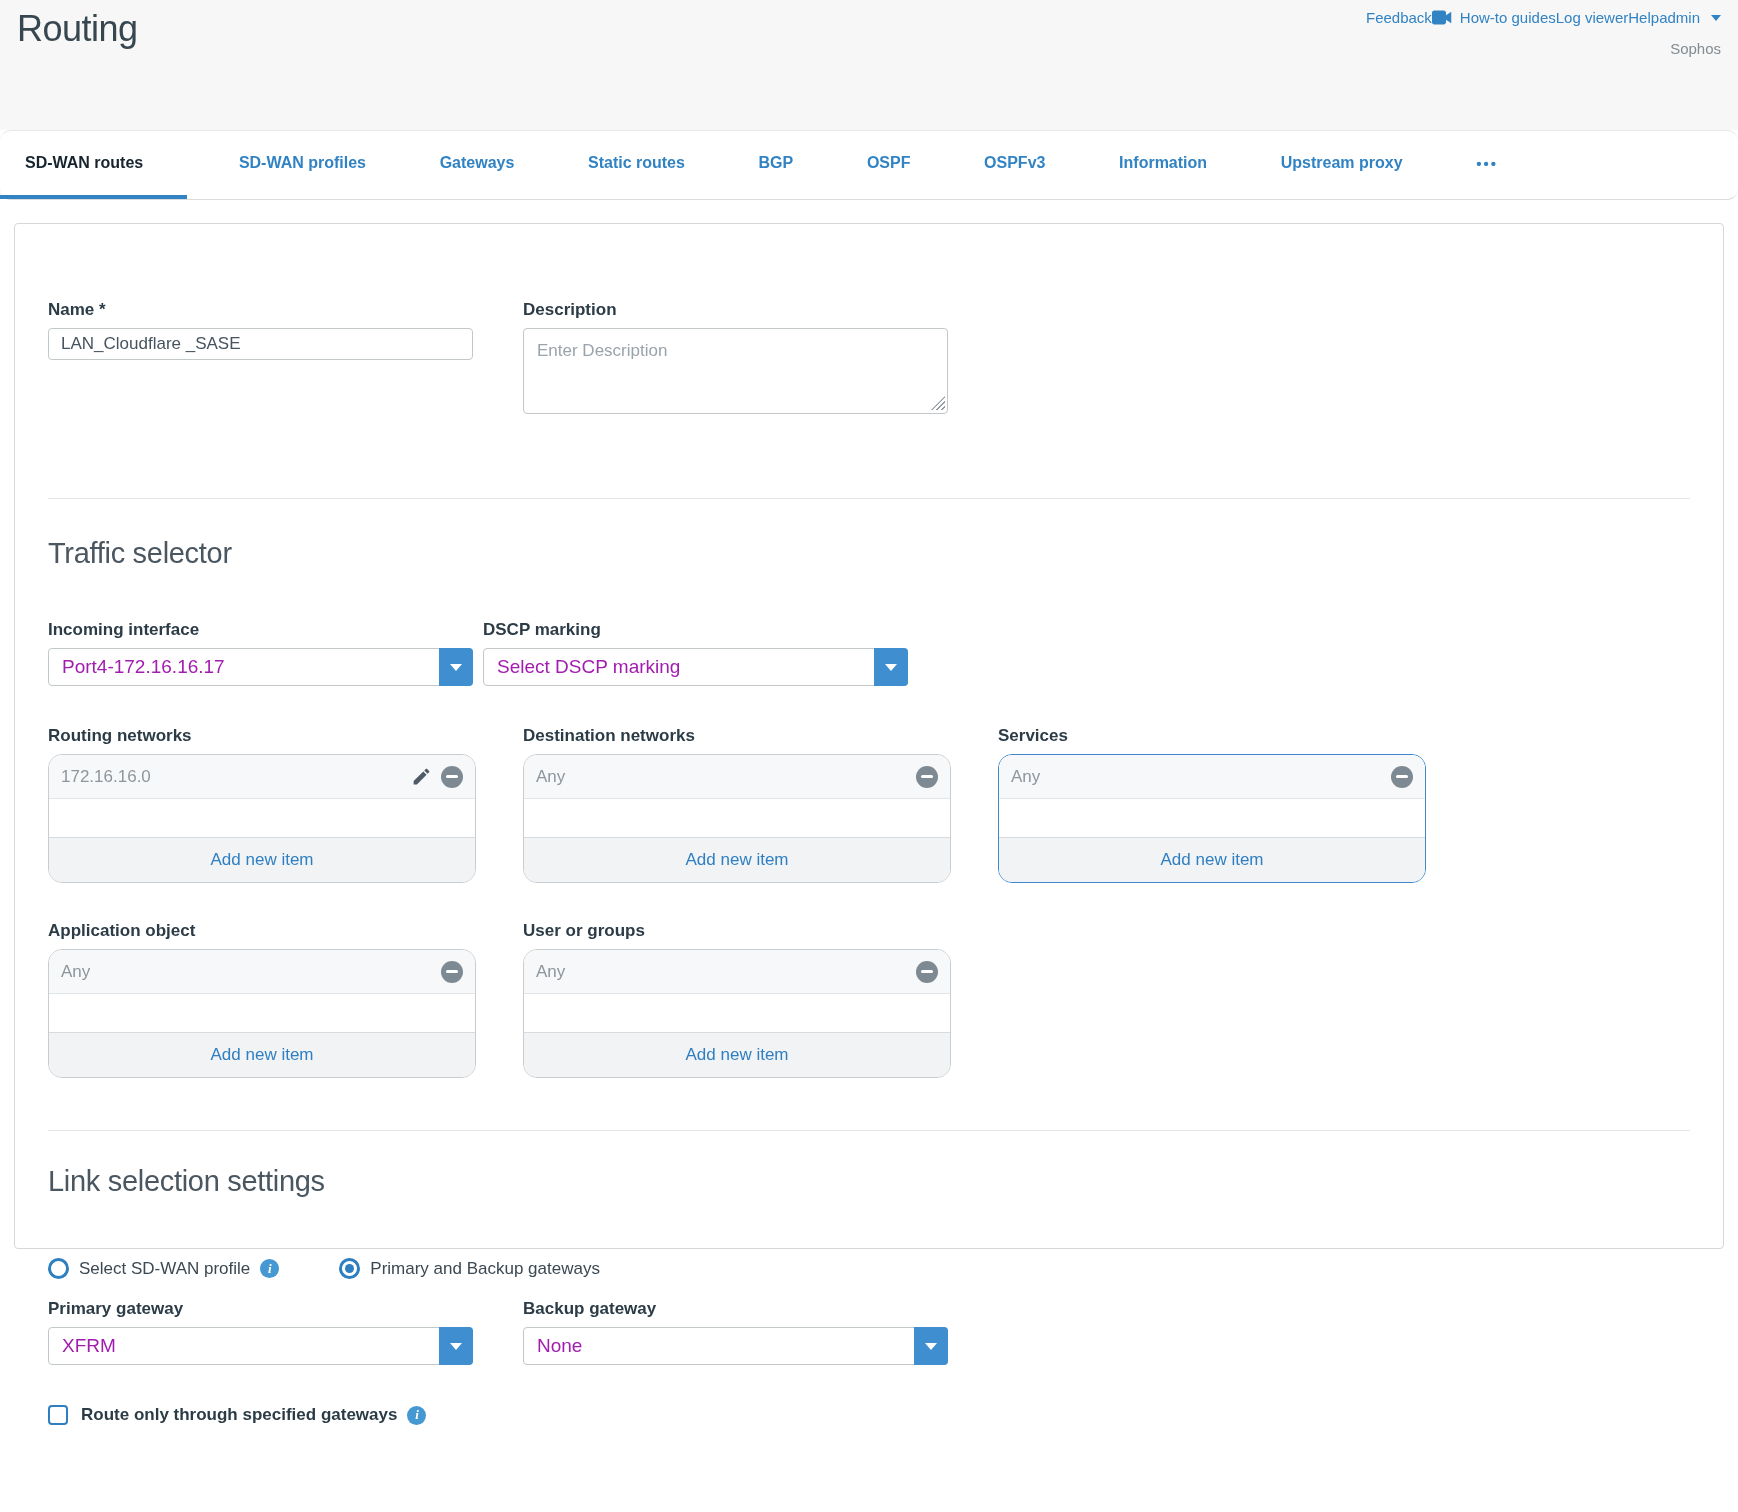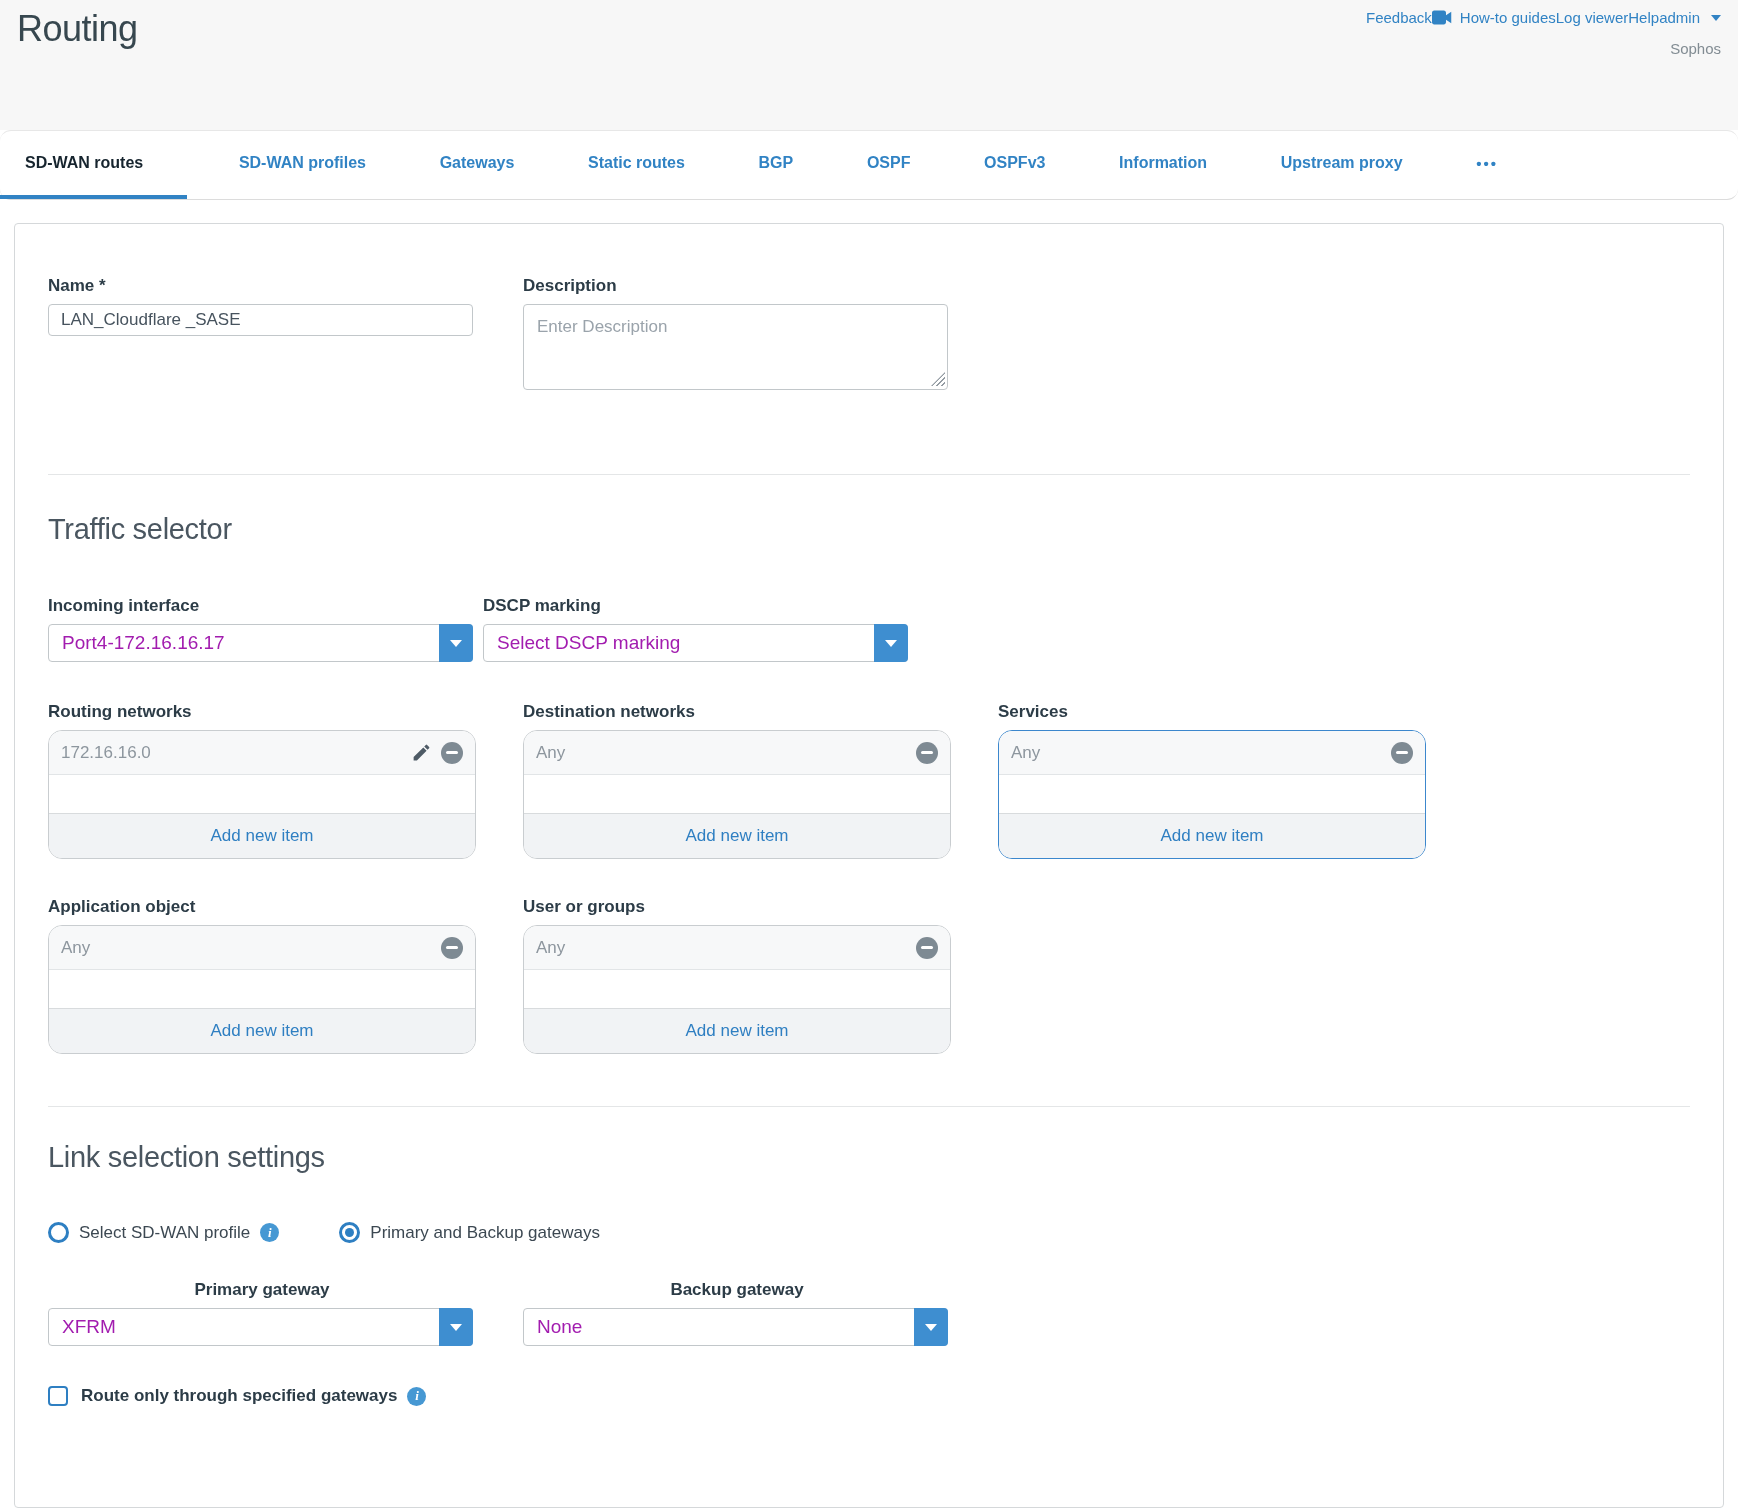--- a/index.html
+++ b/index.html
@@ -15,21 +15,21 @@
   .caret-down { width:0; height:0; border-left:5px solid transparent; border-right:5px solid transparent; border-top:6px solid #3183c4; margin-left:4px; display:inline-block; }
   .brand { position:absolute; top:40px; right:17px; color:#828c93; font-size:15px; }
 
   
   .tab-bar { height:70px; background:#fff; border-top:1px solid #e7e7e7; border-bottom:1px solid #dcdcdc; display:flex; align-items:stretch; justify-content:space-between; padding-right:218px;border-radius:11px; }
   .tab { display:flex; align-items:center; padding:0 22px; font-size:16px; font-weight:700; color:#3183c4; cursor:pointer; border-bottom:4px solid transparent; white-space:nowrap; }
   .tab.active { color:#16242e; border-bottom-color:#3183c4; padding-left:25px; padding-right:44px; }
   .tab-more { font-size:15px; letter-spacing:2px; }
 
   
-  .panel { margin:23px 14px 0; height:1285px; background:#fff; border:1px solid #d5d8da; border-radius:4px; padding:52px 33px 0; }
+  .panel { margin:23px 14px 0; height:1026px; background:#fff; border:1px solid #d5d8da; border-radius:4px; padding:76px 33px 0; }
 
   .field-label { font-size:17px; font-weight:700; color:#2c3c47; margin-bottom:8px; }
   .row { display:flex; gap:47px; align-items:flex-start; }
   .col { width:428px; }
 
   input.text-input { width:425px; height:32px; border:1px solid #c2c7ca; border-radius:4px; padding:0 12px; font-size:17px; color:#47535e; font-family:inherit; outline:none; background:#fff; }
   .textarea-wrap { position:relative; width:425px; }
   textarea.desc { width:425px; height:86px; border:1px solid #c2c7ca; border-radius:4px; padding:12px 13px; font-size:17px; color:#47535e; font-family:inherit; resize:none; outline:none; display:block; }
   textarea.desc::placeholder { color:#9aa3ab; }
   .resize-handle { position:absolute; right:3px; bottom:4px; width:14px; height:14px; background:repeating-linear-gradient(-45deg, transparent 0 2px, #949ca3 2px 3.5px); clip-path:polygon(100% 0, 100% 100%, 0 100%); cursor:nwse-resize; }
@@ -58,22 +58,22 @@
   
   .radio-row { display:flex; align-items:center; }
   .radio-group { display:flex; align-items:center; cursor:pointer; margin-right:60px; }
   .radio-outer { width:21px; height:21px; border:3px solid #2e7fc2; border-radius:50%; background:#fff; display:flex; align-items:center; justify-content:center; flex:0 0 auto; }
   .radio-outer.checked::after { content:""; width:9px; height:9px; border-radius:50%; background:#2e7fc2; }
   .radio-label { font-size:17px; color:#3c4852; margin-left:10px; white-space:nowrap; }
   .info-icon { width:19px; height:19px; border-radius:50%; background:#4698d3; color:#fff; font-family:"Liberation Serif", serif; font-style:italic; font-weight:700; font-size:13px; display:flex; align-items:center; justify-content:center; margin-left:10px; cursor:pointer; flex:0 0 auto; }
 
   .checkbox-row { display:flex; align-items:center; }
   .checkbox { width:20px; height:20px; border:2px solid #2e7fc2; border-radius:4px; background:#fff; cursor:pointer; flex:0 0 auto; }
-  .checkbox-label { font-size:17px; font-weight:700; color:#2c3c47; margin-left:13px; } .mt34{margin-top:34px;} .mt36{margin-top:37px;text-align:center;} .mt38{margin-top:38px;}
-  .mt40{margin-top:40px;} .mt48{margin-top:48px;} .mt50{margin-top:50px;gap:7px;} .mt52{margin-top:52px;} .mt84{margin-top:84px;}
+  .checkbox-label { font-size:17px; font-weight:700; color:#2c3c47; margin-left:13px; } .mt34{margin-top:34px;} .mt36{margin-top:20px;} .mt38{margin-top:38px;}
+  .mt40{margin-top:40px;} .mt48{margin-top:60px;} .mt50{margin-top:50px;gap:7px;} .mt52{margin-top:52px;} .mt84{margin-top:84px;}
 </style>
 </head>
 <body>
 
 <div class="app-header">
   <div class="page-title">Routing</div>
   <div class="top-nav">
     <span class="top-link">
         <span>Feedback</span>
       </span>

